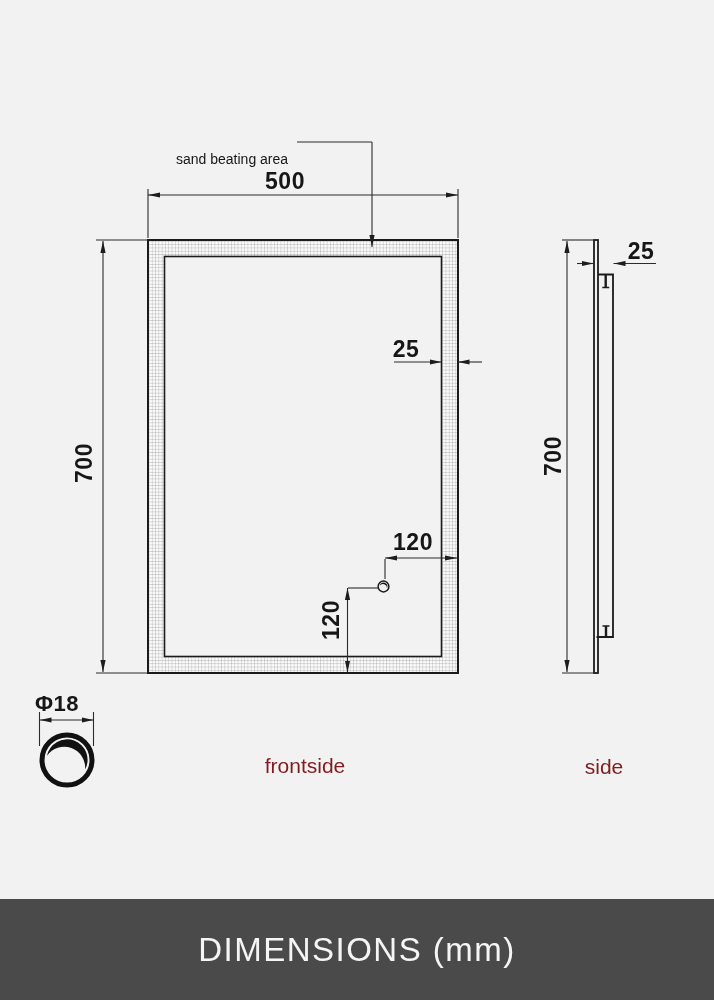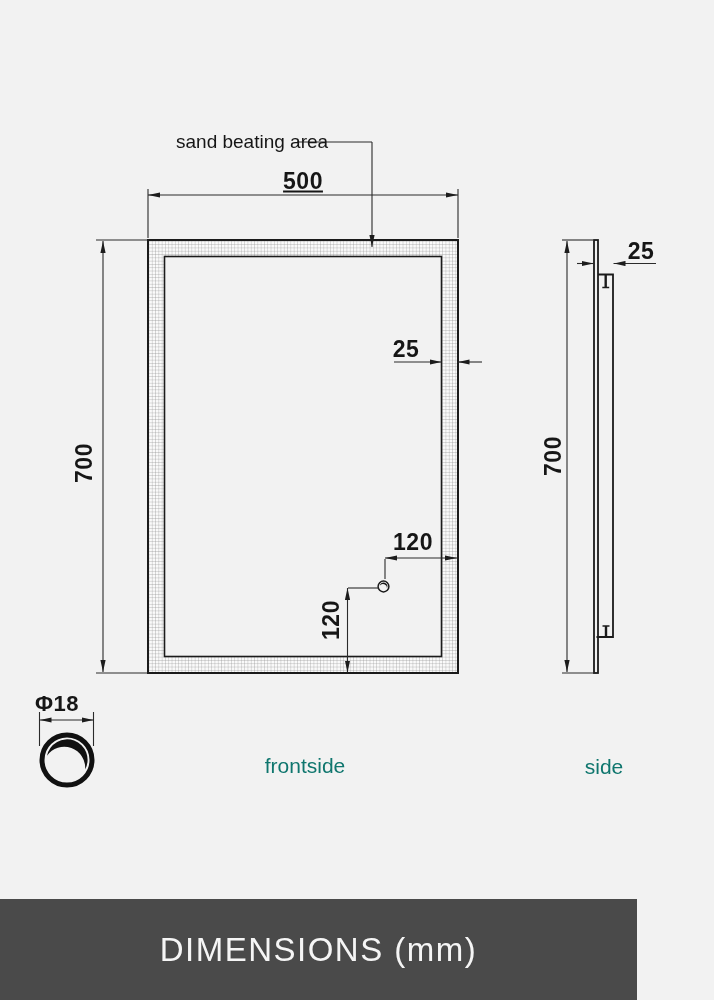--- a/index.html
+++ b/index.html
@@ -17,27 +17,27 @@
     position:absolute;
     color:#161616;
     white-space:nowrap;
     user-select:none;
   }
   .dim{
     font-size:23px;font-weight:600;letter-spacing:.5px;
     transform:translate(-50%,-50%);
   }
   .dim.rot{transform:translate(-50%,-50%) rotate(-90deg);}
-  .note{font-size:19px;font-weight:500;}
+  .note{font-size:14px;font-weight:500;margin-top:20px;}
   .caption{
-    font-size:21px;font-weight:500;color:#0f766e;
+    font-size:21px;font-weight:500;color:#7f1d1d;
     transform:translate(-50%,-50%);
   }
   .footer{
-    position:absolute;left:0;bottom:0;width:637px;height:101px;
+    position:absolute;left:0;bottom:0;width:714px;height:101px;
     background:#4a4a4a;
     display:flex;align-items:center;justify-content:center;
   }
   .footer-title{
     color:#f5f5f5;font-size:33px;font-weight:300;letter-spacing:1.5px;
   }
 </style>
 </head>
 <body>
 
@@ -125,21 +125,21 @@
         <path d="M93.5,712 V746"></path>
         <path d="M39.5,720 L93.5,720" marker-start="url(#arw)" marker-end="url(#arw)"></path>
       </g>
       <circle cx="67" cy="760" r="25" fill="none" stroke="#111111" stroke-width="5"></circle>
       <path d="M47,755.7 A20.5,20.5 0 1 1 85.1,769.6 A21,21 0 0 0 47,755.7 Z" fill="#111111"></path>
     </g>
   </svg>
 
   <div class="lbl note" style="left:176px;top:131px;">sand beating area</div>
 
-  <div class="lbl dim" style="left:303px;top:181px;text-decoration:underline;">500</div>
+  <div class="lbl dim" style="left:285px;top:181px;">500</div>
 
   <div class="lbl dim rot" style="left:84px;top:463px;">700</div>
 
   <div class="lbl dim" style="left:406px;top:349px;">25</div>
 
   <div class="lbl dim" style="left:413px;top:542px;">120</div>
 
   <div class="lbl dim rot" style="left:331px;top:620px;">120</div>
 
   <div class="lbl dim" style="left:641px;top:251px;">25</div>

